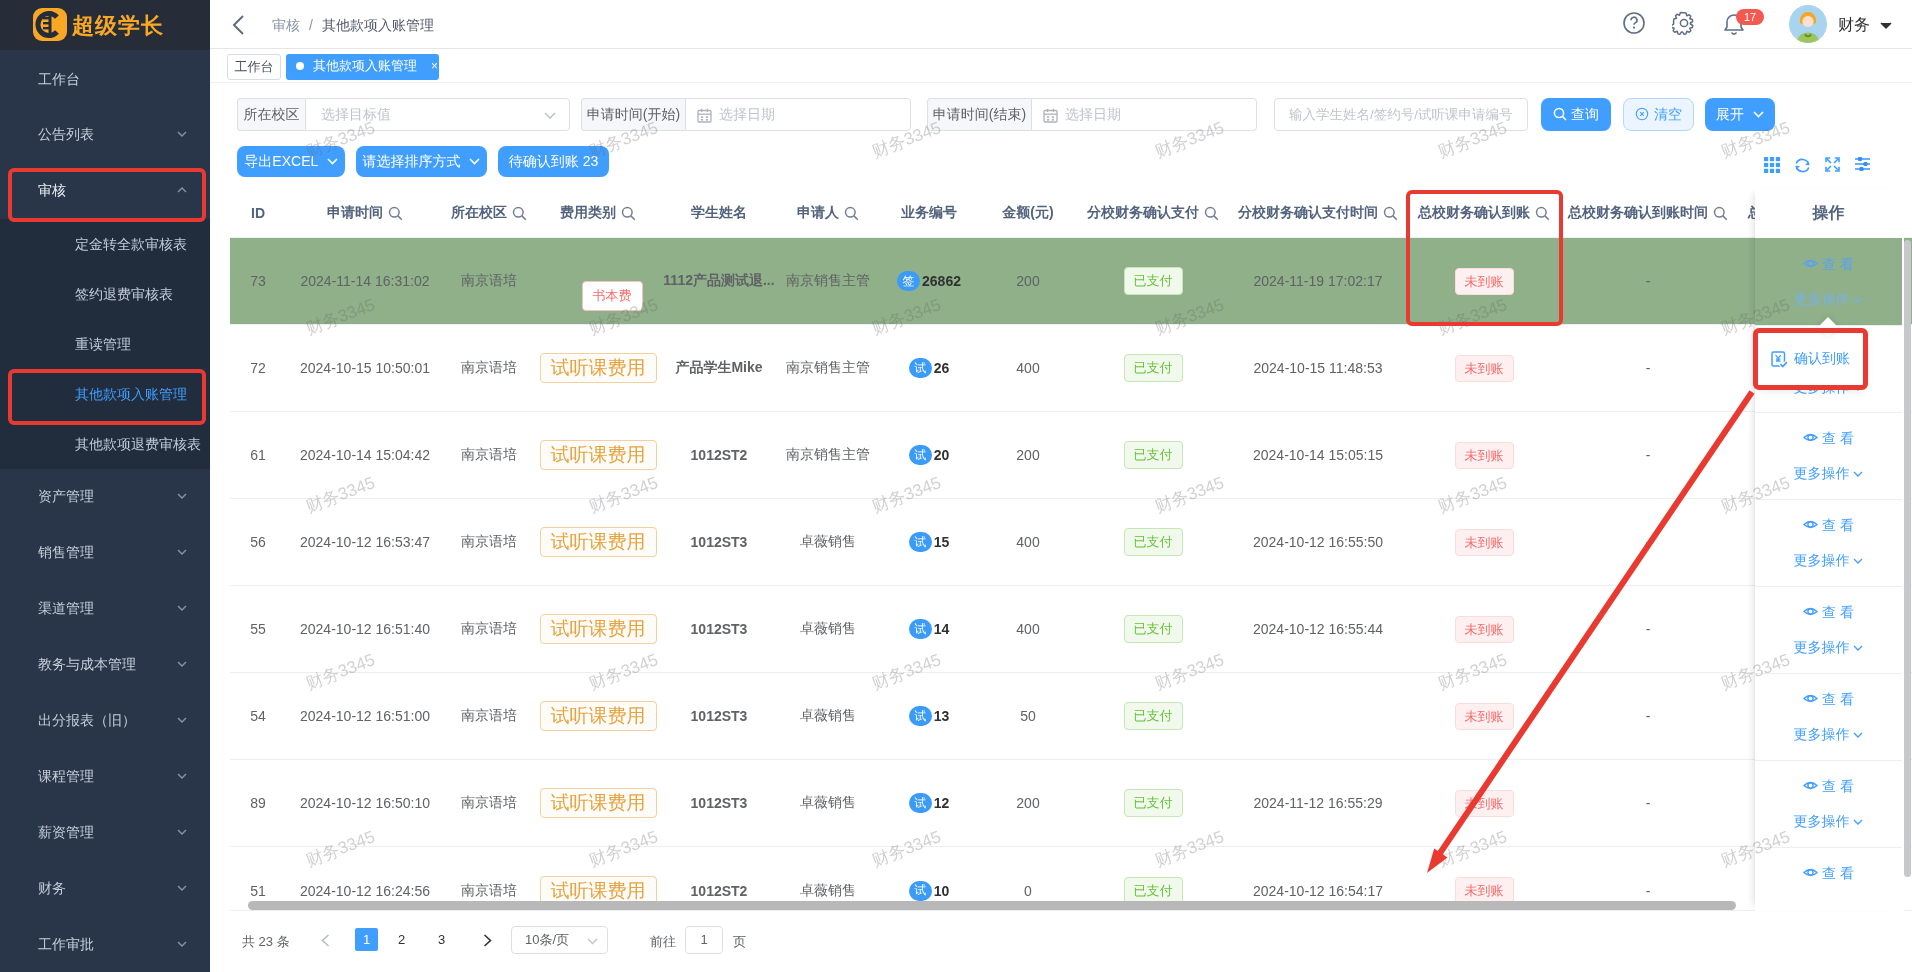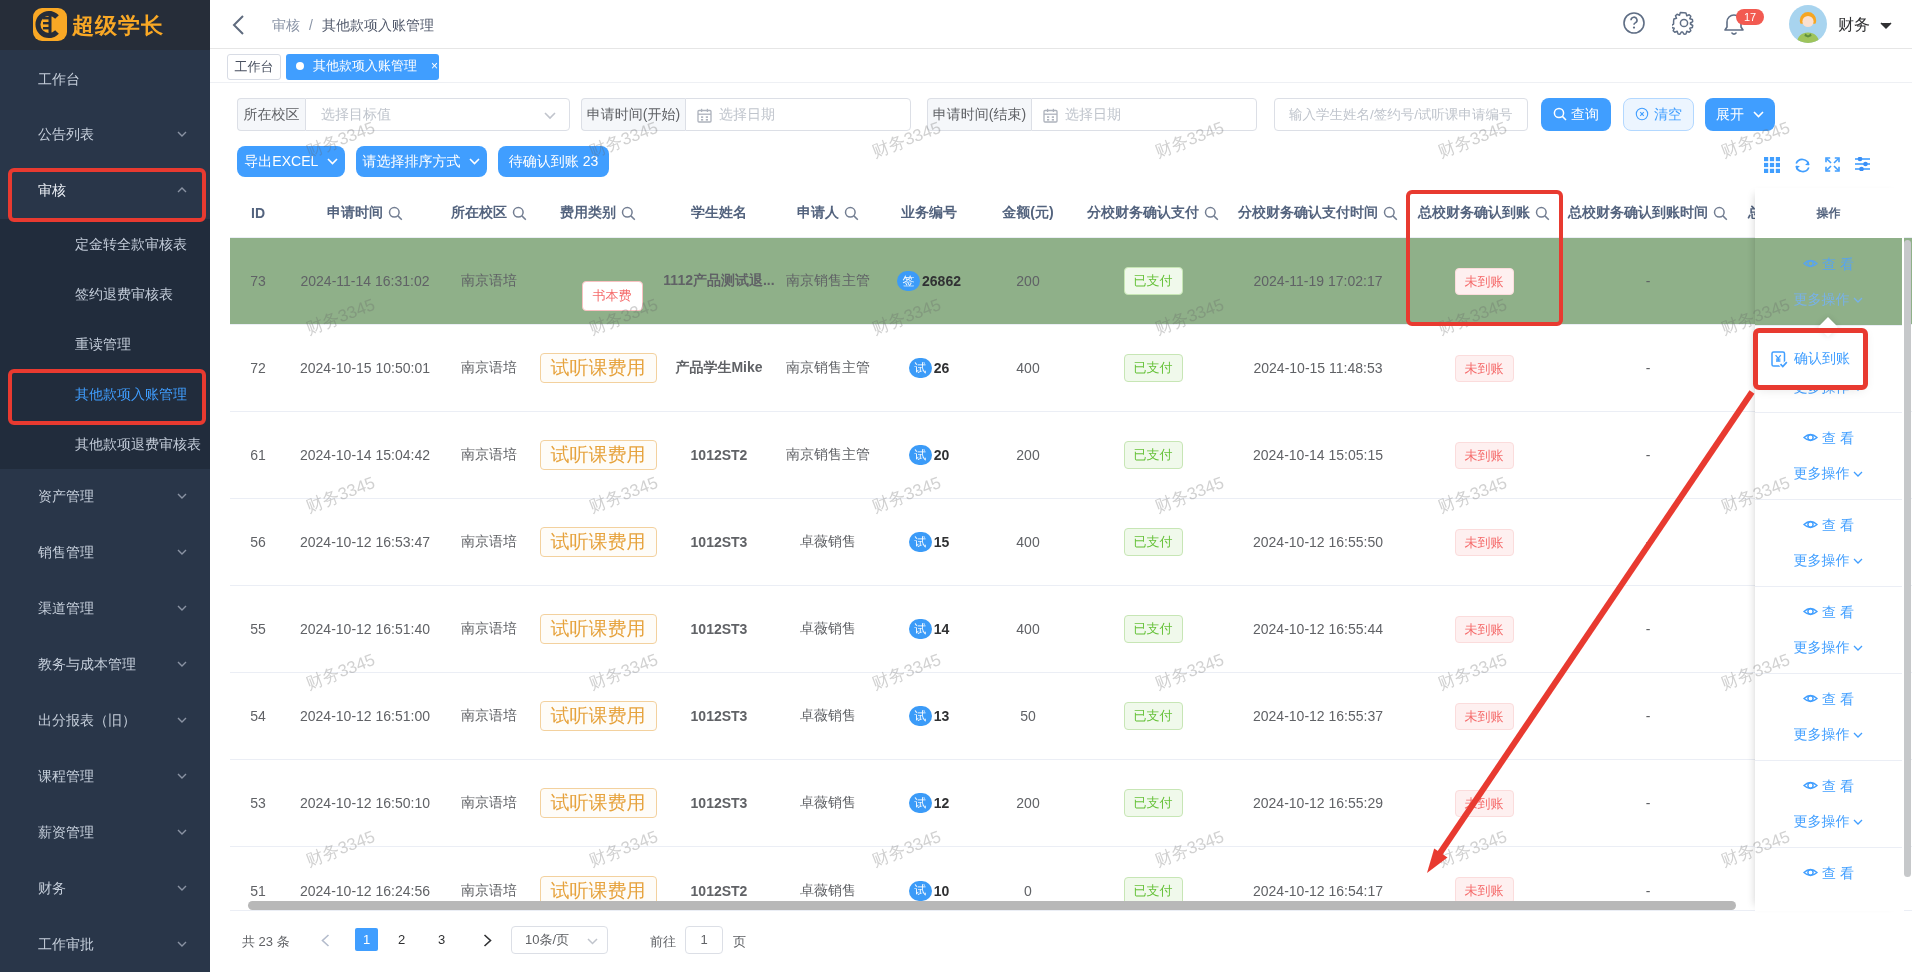--- a/index.html
+++ b/index.html
@@ -446,44 +446,43 @@
     <div class="c stu" style="left:404px;width:170px;">1012ST3</div>
     <div class="c" style="left:528px;width:140px;">卓薇销售</div>
     <div class="c" style="left:638px;width:122px;">
           <span class="bdg">试</span>
           <span class="num">13</span>
         </div>
     <div class="c" style="left:738px;width:120px;">50</div>
     <div class="c" style="left:863px;width:120px;">
           <span class="tagg">已支付</span>
         </div>
-    <div class="c" style="left:1003px;width:170px;">2024-10-12 16:55:37</div>
     <div class="c" style="left:1184px;width:140px;">
           <span class="tagp">未到账</span>
         </div>
     <div class="c" style="left:1348px;width:140px;">-</div>
   </div>
   <div class="row" style="top:760px;">
-    <div class="c" style="left:3px;width:50px;">53</div>
+    <div class="c" style="left:3px;width:50px;">89</div>
     <div class="c" style="left:50px;width:170px;">2024-10-12 16:50:10</div>
     <div class="c" style="left:174px;width:170px;">南京语培</div>
     <div class="c" style="left:299px;width:138px;">
           <span class="tagw">试听课费用</span>
         </div>
     <div class="c stu" style="left:404px;width:170px;">1012ST3</div>
     <div class="c" style="left:528px;width:140px;">卓薇销售</div>
     <div class="c" style="left:638px;width:122px;">
           <span class="bdg">试</span>
           <span class="num">12</span>
         </div>
     <div class="c" style="left:738px;width:120px;">200</div>
     <div class="c" style="left:863px;width:120px;">
           <span class="tagg">已支付</span>
         </div>
-    <div class="c" style="left:1003px;width:170px;">2024-10-12 16:55:29</div>
+    <div class="c" style="left:1003px;width:170px;">2024-11-12 16:55:29</div>
     <div class="c" style="left:1184px;width:140px;">
           <span class="tagp">未到账</span>
         </div>
     <div class="c" style="left:1348px;width:140px;">-</div>
   </div>
   <div class="row" style="top:847px;height:64px;border-bottom:none;">
     <div class="c" style="left:3px;width:50px;height:87px;">51</div>
     <div class="c" style="left:50px;width:170px;height:87px;">2024-10-12 16:24:56</div>
     <div class="c" style="left:174px;width:170px;height:87px;">南京语培</div>
     <div class="c" style="left:299px;width:138px;height:87px;">
@@ -509,21 +508,21 @@
 
 <div id="opcol">
   <div class="abs" style="left:0;top:50px;width:147px;height:87px;background:#8fb089;"></div>
   <div class="abs" style="left:0;top:137px;width:147px;height:1px;background:#ebeef5;"></div>
   <div class="abs" style="left:0;top:224px;width:147px;height:1px;background:#ebeef5;"></div>
   <div class="abs" style="left:0;top:311px;width:147px;height:1px;background:#ebeef5;"></div>
   <div class="abs" style="left:0;top:398px;width:147px;height:1px;background:#ebeef5;"></div>
   <div class="abs" style="left:0;top:485px;width:147px;height:1px;background:#ebeef5;"></div>
   <div class="abs" style="left:0;top:572px;width:147px;height:1px;background:#ebeef5;"></div>
   <div class="abs" style="left:0;top:659px;width:147px;height:1px;background:#ebeef5;"></div>
-  <div class="abs" style="left:0;top:0;width:147px;height:50px;display:flex;align-items:center;justify-content:center;color:#53637e;font-weight:bold;font-size:12px;">操作</div>
+  <div class="abs" style="left:0;top:0;width:147px;height:50px;display:flex;align-items:center;justify-content:center;color:#53637e;font-weight:bold;font-size:16px;">操作</div>
   <div class="oplink" style="top:67px;color:#58a4ee;"><svg width="15" height="13" viewBox="0 0 15 13" style="vertical-align:-1px;margin-right:4px;">
           <path d="M1 6.5Q7.5 0.5 14 6.5Q7.5 12.5 1 6.5z" stroke="#58a4ee" stroke-width="1.4" fill="none"></path>
           <circle cx="7.5" cy="6.5" r="2.6" stroke="#58a4ee" stroke-width="1.4" fill="none"></circle>
         </svg>查 看</div>
   <div class="oplink" style="top:102px;color:#77b1ea;">更多操作 <svg width="10" height="6" viewBox="0 0 10 6" style="vertical-align:1px;">
           <path d="M1 1l4 4 4-4" stroke="#77b1ea" stroke-width="1.3" fill="none"></path>
         </svg></div>
   <div class="oplink" style="top:190px;">更多操作 <svg width="10" height="6" viewBox="0 0 10 6" style="vertical-align:1px;">
           <path d="M1 1l4 4 4-4" stroke="#409eff" stroke-width="1.3" fill="none"></path>
         </svg></div>

